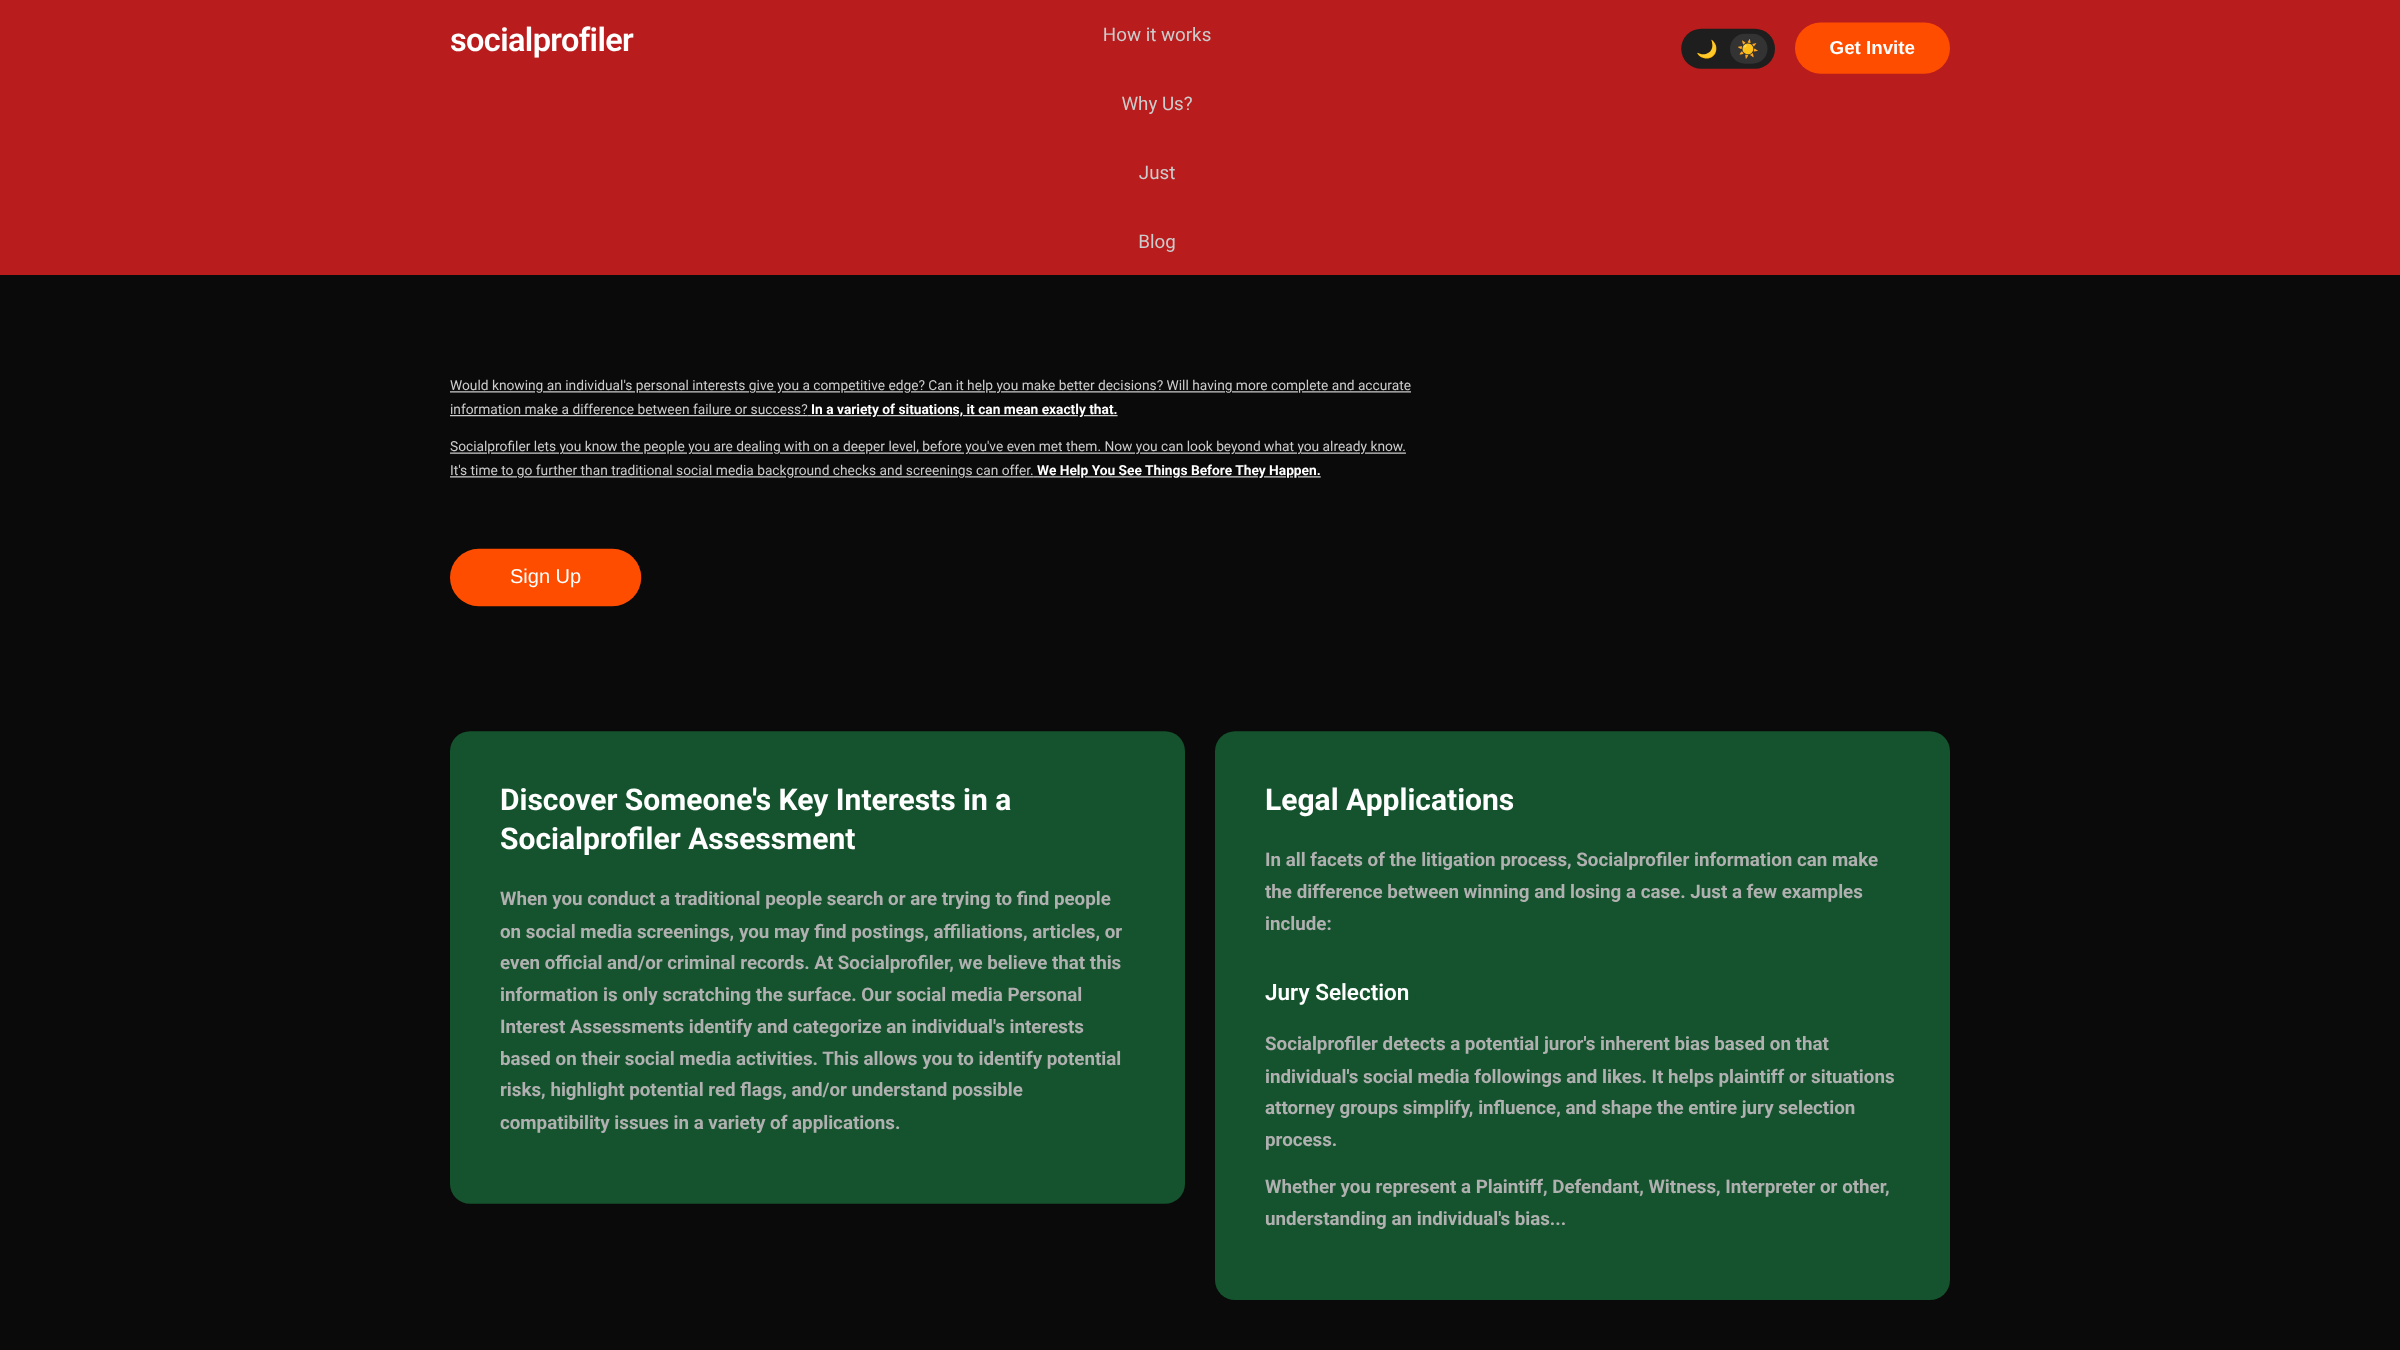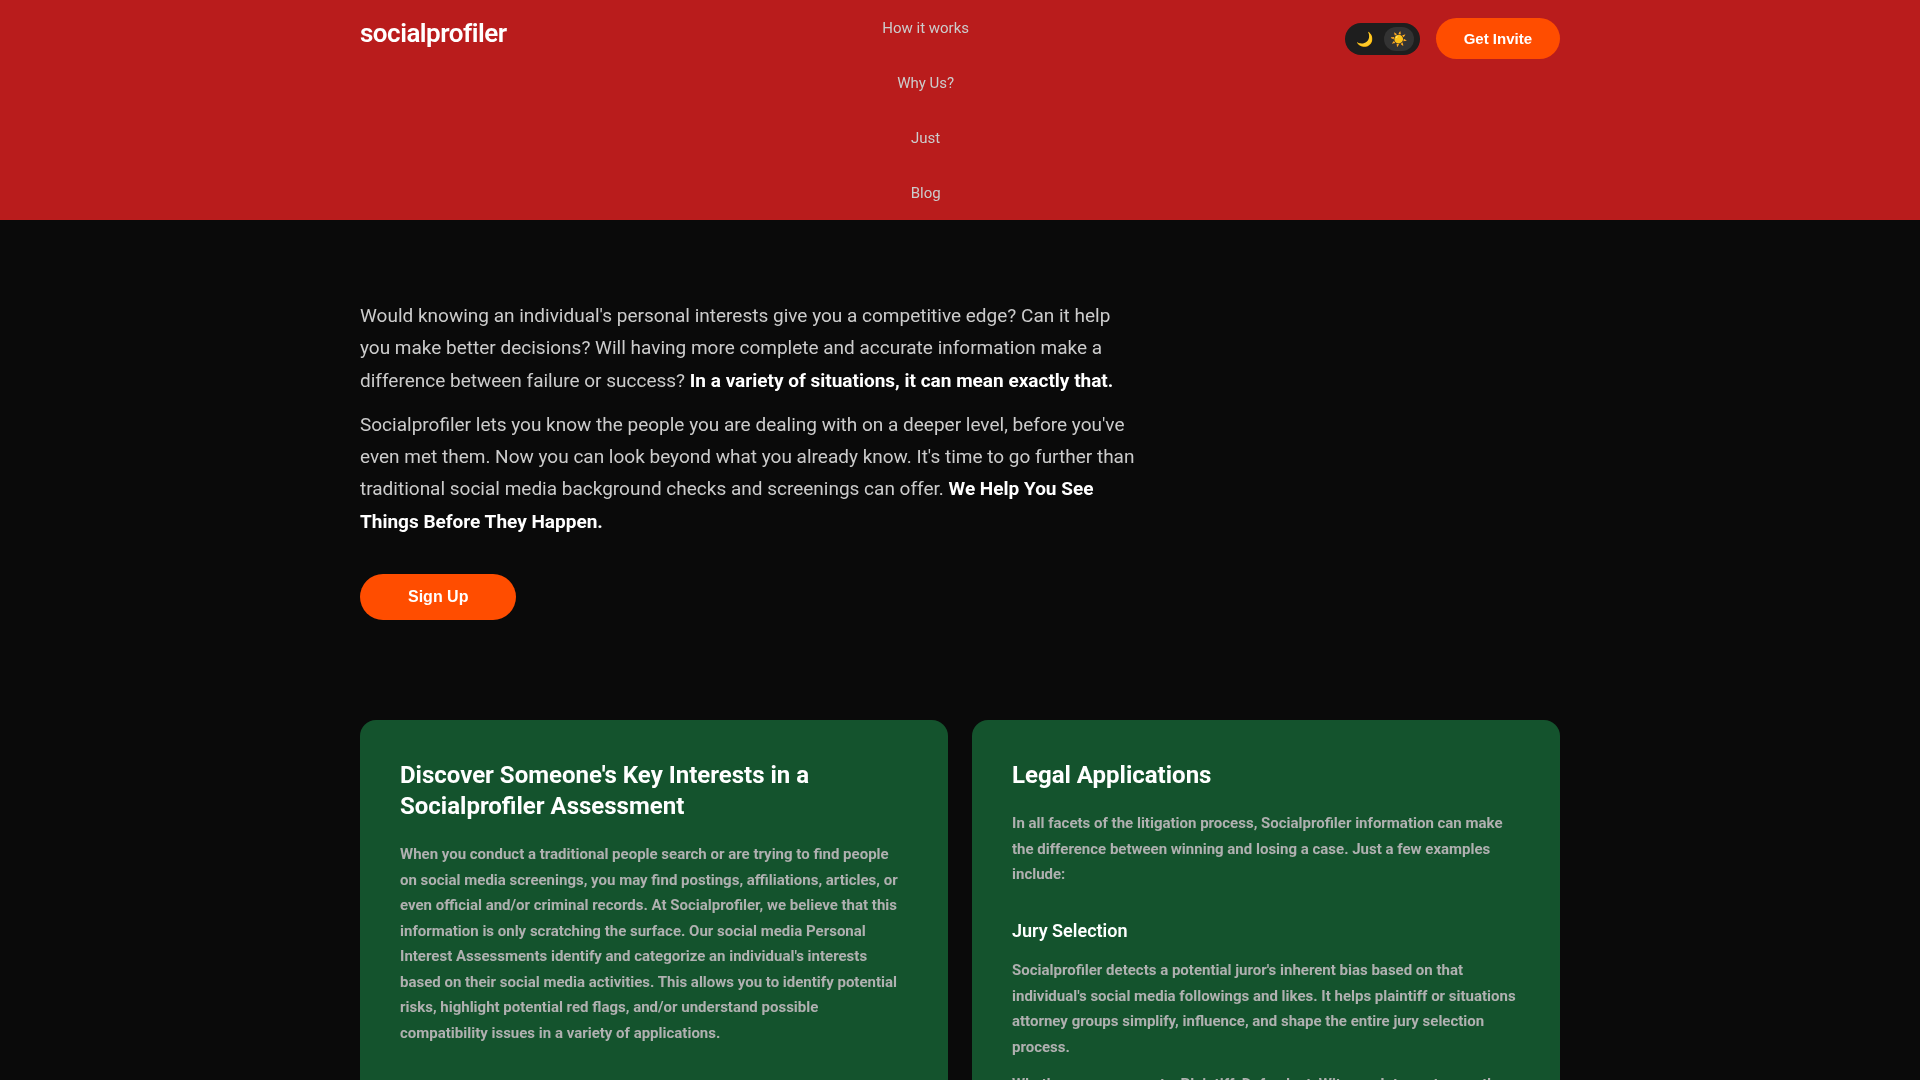--- a/index.html
+++ b/index.html
@@ -103,39 +103,40 @@
       margin-bottom: 32px;
       background: linear-gradient(90deg, #ff6b35, #ff9a70, #ffcc99, #e8d5ff, #c8b4e8, #a090d0);
       -webkit-background-clip: text;
       -webkit-text-fill-color: transparent;
       background-clip: text;
       max-width: 780px;
     }
 
     .hero-description {
       color: #cccccc;
-      font-size: 19px;
+      font-size: 11px;
       line-height: 1.7;
       max-width: 780px;
-      margin-bottom: 36px;
+      margin-bottom: 52px;
+      text-decoration: underline;
     }
 
     .hero-description strong {
       color: #ffffff;
       font-weight: 700;
     }
 
     .signup-btn {
       background-color: #ff4d00;
       color: #ffffff;
       border: none;
       border-radius: 24px;
       padding: 14px 48px;
       font-size: 16px;
-      font-weight: 700;
+      font-weight: 400;
       cursor: pointer;
       display: inline-block;
     }
 
     
     .cards-section {
       padding: 40px 360px 60px;
       display: flex;
       gap: 24px;
       align-items: flex-start;

